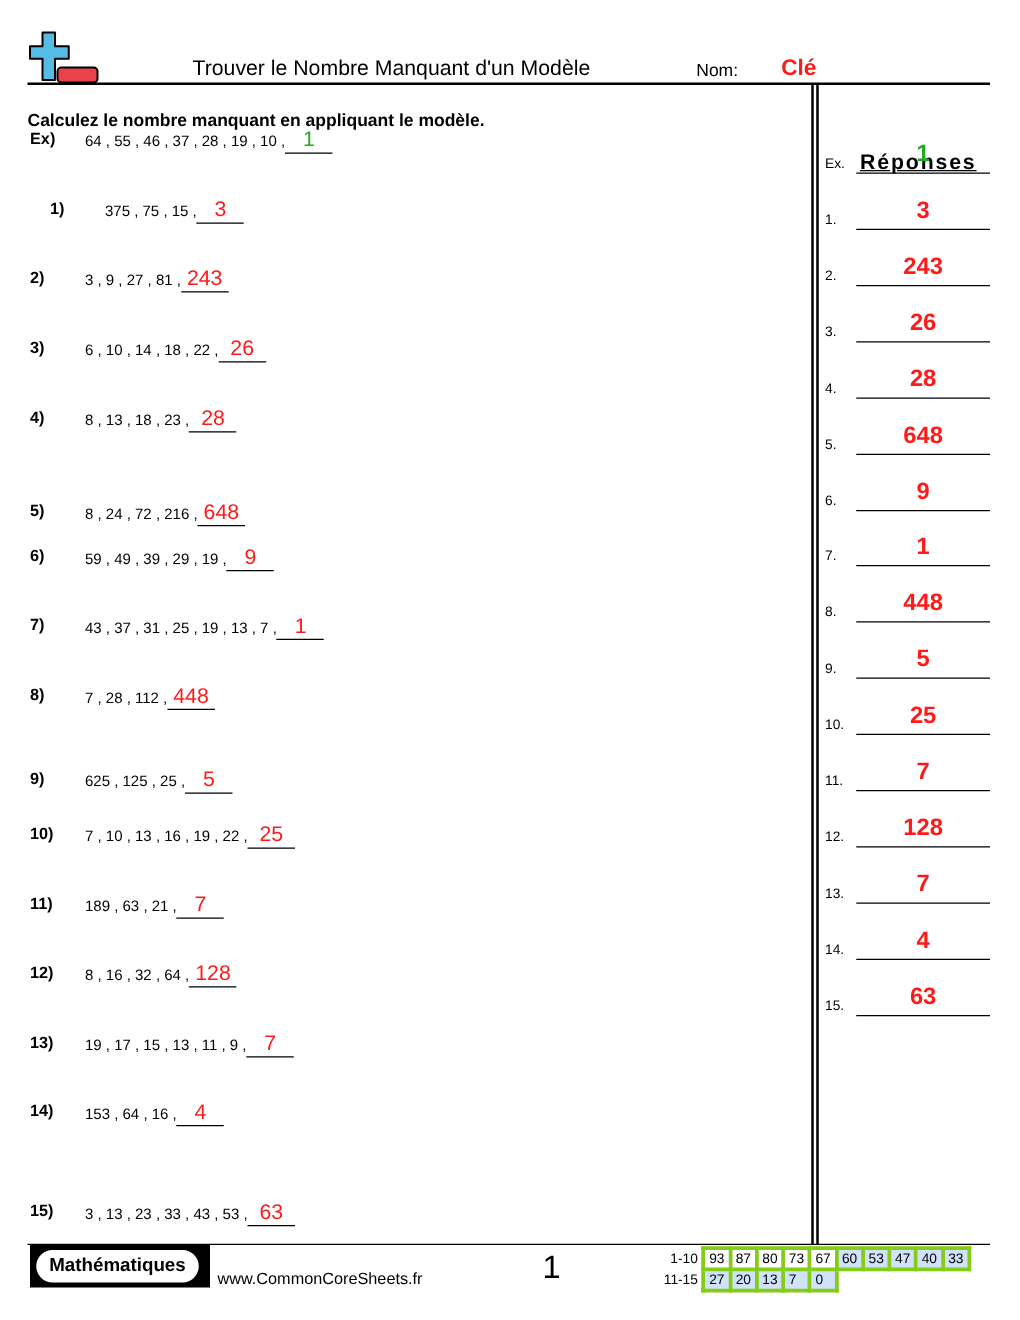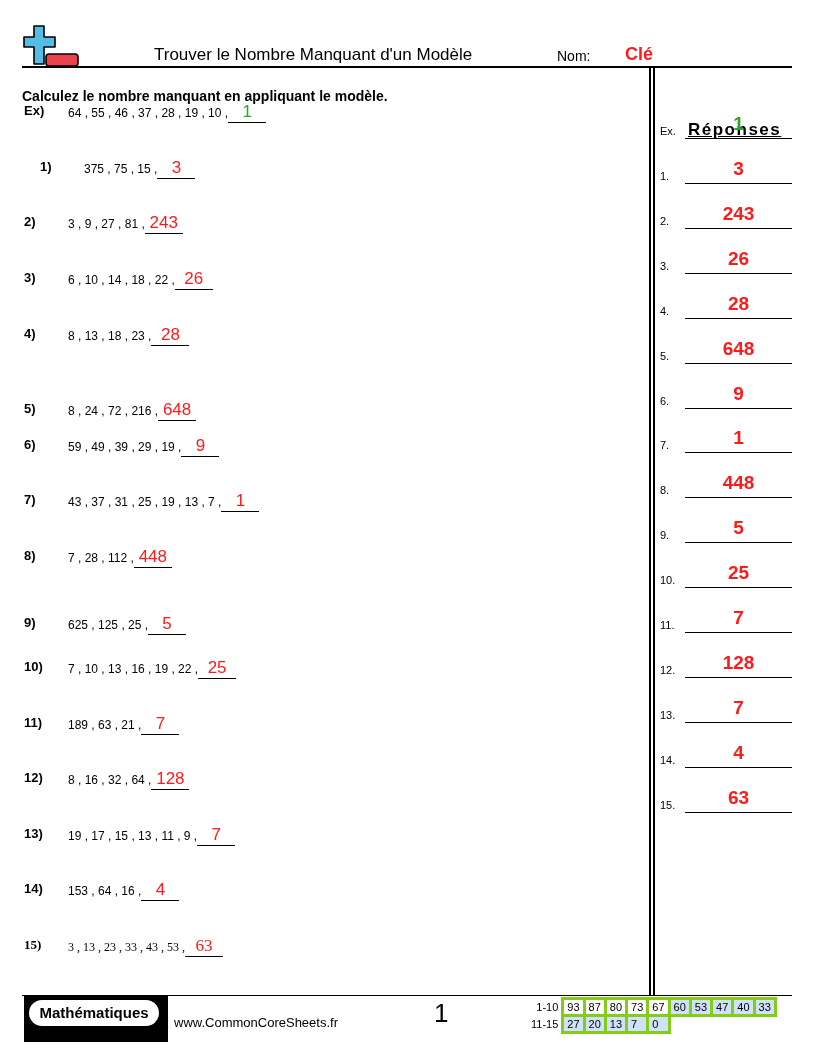--- a/index.html
+++ b/index.html
@@ -18,21 +18,21 @@
   .pnum { display:inline-block; width:44px; font-size:13px; font-weight:bold; vertical-align:top; position:relative; top:1px; }
   .pseq { font-size:12px; }
   .pblank { display:inline-block; border-bottom:1px solid #000; text-align:center; font-size:17px; color:#ff1a1a; min-width:30px; padding:0 4px; }
   .pblank.green { color:#22aa22; }
   .ans { position:absolute; left:660px; width:132px; height:26px; }
   .alabel { position:absolute; left:0; bottom:2px; font-size:11px; }
   .aline { position:absolute; left:25px; right:0; bottom:0; border-bottom:1px solid #000; }
   .aval { position:absolute; left:25px; right:0; bottom:4px; text-align:center; font-size:19px; font-weight:bold; color:#ff1a1a; }
   .aval.green { color:#22aa22; }
   #footer-rule { left:22px; top:995px; width:770px; height:1px; background:#000; }
-  #footer-brand { left:24px; top:996px; width:144px; height:46px; background:#000; }
+  #footer-brand { left:24px; top:996px; width:144px; height:34px; background:#000; }
   #footer-brand-pill { position:absolute; left:5px; top:4px; width:130px; height:26px; background:#fff; border-radius:14px; text-align:center; font-weight:bold; font-size:15px; line-height:26px; }
   #footer-url { left:174px; top:1015px; font-size:13px; }
   #footer-page { left:434px; top:998px; font-size:26px; }
   #score-table { left:528px; top:997px; border-collapse:collapse; font-size:11px; }
   #score-table td { border:3px solid #84cc16; padding:0 3px; height:14px; }
   #score-table td.rl { border:none; text-align:right; padding-right:3px; }
   #score-table td.blue { background:#cfe2f9; }
 </style>
 </head>
 <body>
@@ -58,21 +58,21 @@
     <div class="problem" style="top: 400px;"><span class="pnum">5)</span><span class="pseq">8 , 24 , 72 , 216 ,</span><span class="pblank">648</span></div>
     <div class="problem" style="top: 436px;"><span class="pnum">6)</span><span class="pseq">59 , 49 , 39 , 29 , 19 ,</span><span class="pblank">9</span></div>
     <div class="problem" style="top: 491px;"><span class="pnum">7)</span><span class="pseq">43 , 37 , 31 , 25 , 19 , 13 , 7 ,</span><span class="pblank">1</span></div>
     <div class="problem" style="top: 547px;"><span class="pnum">8)</span><span class="pseq">7 , 28 , 112 ,</span><span class="pblank">448</span></div>
     <div class="problem" style="top: 574px; margin-top: 40px;"><span class="pnum">9)</span><span class="pseq">625 , 125 , 25 ,</span><span class="pblank">5</span></div>
     <div class="problem" style="top: 658px;"><span class="pnum">10)</span><span class="pseq">7 , 10 , 13 , 16 , 19 , 22 ,</span><span class="pblank">25</span></div>
     <div class="problem" style="top: 714px;"><span class="pnum">11)</span><span class="pseq">189 , 63 , 21 ,</span><span class="pblank">7</span></div>
     <div class="problem" style="top: 769px;"><span class="pnum">12)</span><span class="pseq">8 , 16 , 32 , 64 ,</span><span class="pblank">128</span></div>
     <div class="problem" style="top: 825px;"><span class="pnum">13)</span><span class="pseq">19 , 17 , 15 , 13 , 11 , 9 ,</span><span class="pblank">7</span></div>
     <div class="problem" style="top: 880px;"><span class="pnum">14)</span><span class="pseq">153 , 64 , 16 ,</span><span class="pblank">4</span></div>
-    <div class="problem" style="top: 936px; font-family: Liberation Serif, serif;"><span class="pnum">15)</span><span class="pseq">3 , 13 , 23 , 33 , 43 , 53 ,</span><span class="pblank">63</span></div>
+    <div class="problem" style="top: 960px;"><span class="pnum">15)</span><span class="pseq">3 , 13 , 23 , 33 , 43 , 53 ,</span><span class="pblank">63</span></div>
   </div>
 <div id="answers">
     <div class="ans" style="top: 113px;">
       <span class="alabel">Ex.</span>
       <span class="aline"></span>
       <span class="aval green">1</span>
     </div>
     <div class="ans" style="top: 158px;">
       <span class="alabel">1.</span>
       <span class="aline"></span>

